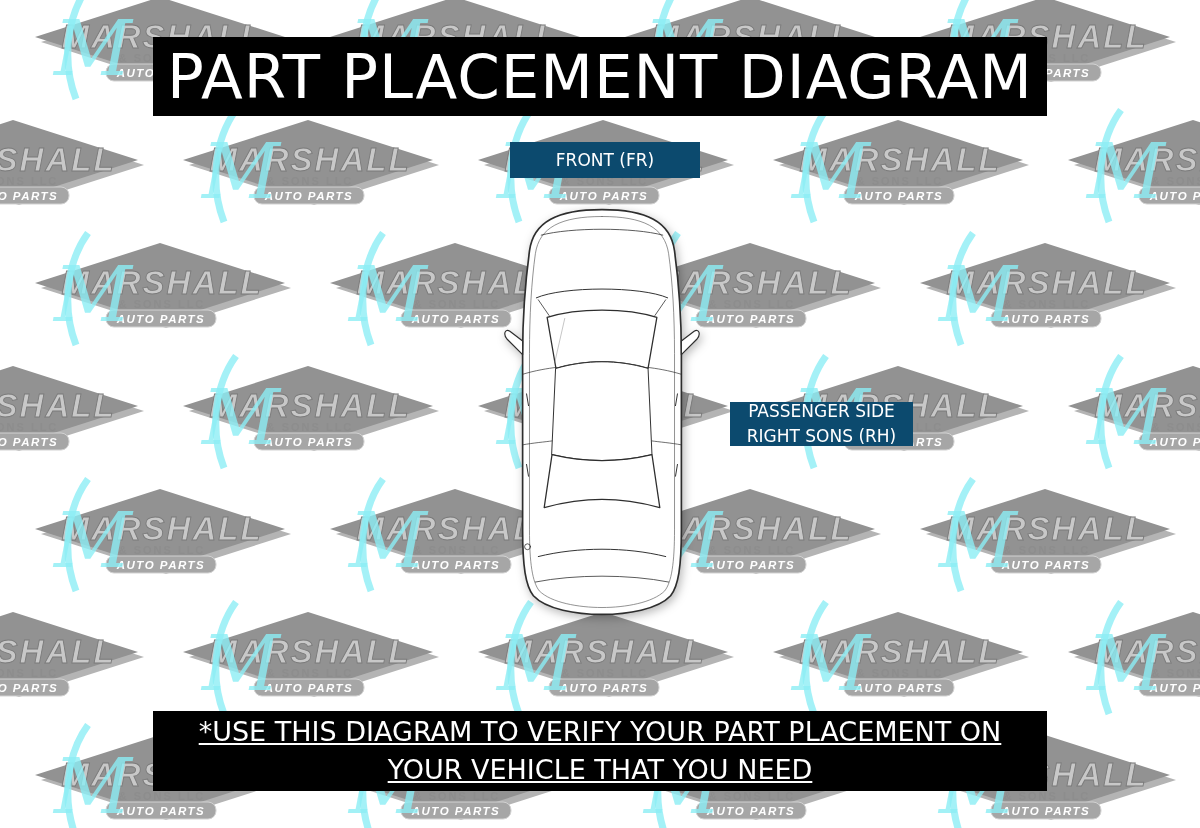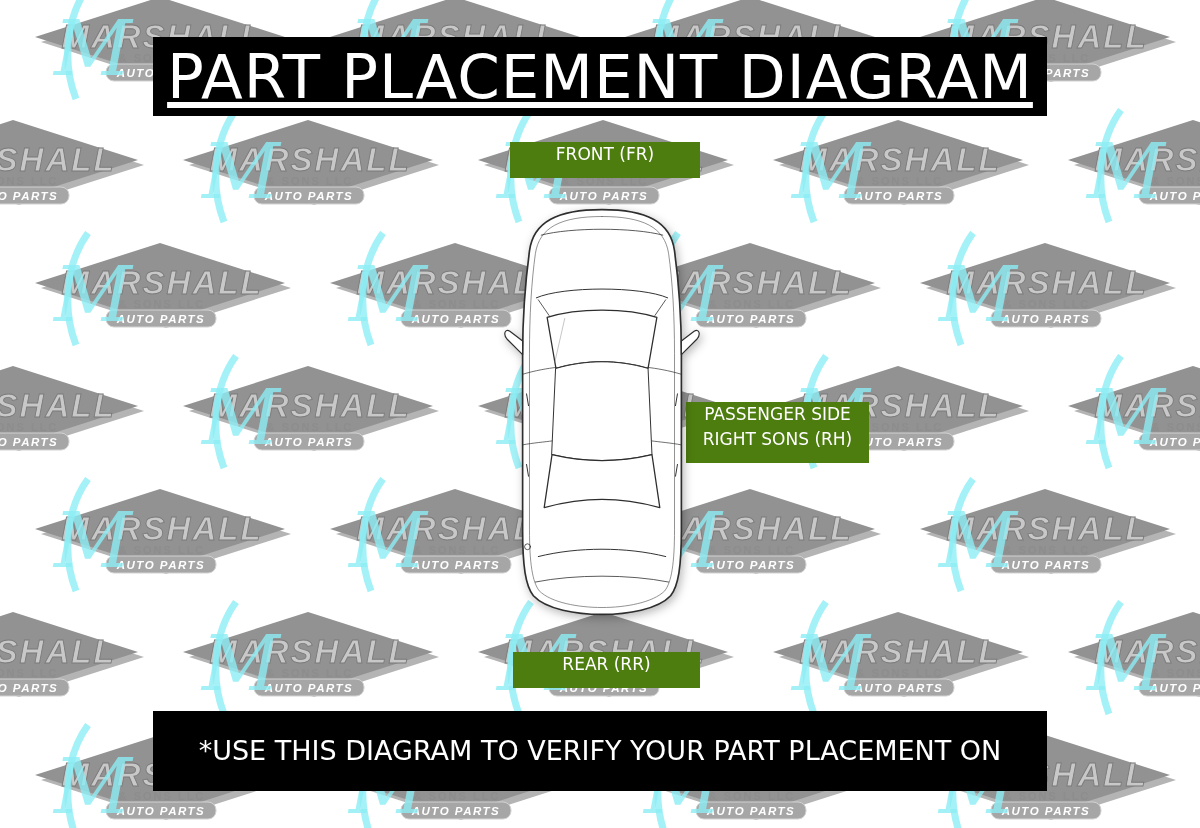--- a/index.html
+++ b/index.html
@@ -31,41 +31,42 @@
     display: flex;
     align-items: center;
     justify-content: center;
   }
   .banner-title {
     left: 153px; top: 37px; width: 894px; height: 79px;
     font-size: 61px;
     letter-spacing: 1px;
     white-space: nowrap;
   }
-  .banner-title .u { text-decoration: underline; }
+  .banner-title .u { }
   .side-label {
-    background: #4d7c0f;
+    background: #0c4a6e;
     color: #fff;
     font-size: 17px;
     display: flex;
     flex-direction: column;
+    justify-content: center;
     line-height: 25px;
   }
   .label-front  { left: 510px; top: 142px; width: 190px; height: 36px; align-items: center; }
   .label-rear   { left: 513px; top: 652px; width: 187px; height: 36px; align-items: center; }
   .label-driver { left: 310px; top: 402px; width: 178px; height: 59px; padding-left: 20px; box-sizing: border-box; align-items: flex-start; }
-  .label-passenger { left: 686px; top: 402px; width: 183px; height: 61px; align-items: center; }
+  .label-passenger { left: 730px; top: 402px; width: 183px; height: 44px; align-items: center; }
   .banner-footer {
     left: 153px; top: 711px; width: 894px; height: 80px;
     flex-direction: column;
     font-size: 27px;
     line-height: 38px;
     text-align: center;
   }
-  .banner-footer .u { }
+  .banner-footer .u { text-decoration: underline; }
   .car-wrap {
     left: 504px; top: 199px; width: 196px; height: 427px;
   }
   .car-wrap svg {
     filter: drop-shadow(2px 3px 5px rgba(0,0,0,0.28));
   }
 </style>
 </head>
 <body>
 
@@ -549,23 +550,20 @@
   <div class="fg side-label label-front">
     <span>FRONT (FR)</span>
   </div>
 
 
   <div class="fg side-label label-passenger">
     <span>PASSENGER SIDE</span>
     <span>RIGHT SONS (RH)</span>
   </div>
 
-  <div class="fg side-label label-rear">
-    <span>REAR (RR)</span>
-  </div>
 
   <div class="fg car-wrap">
     <svg width="196" height="427" viewBox="0 0 200 430">
       <g stroke="#2e2e2e" fill="none" stroke-linecap="round" stroke-linejoin="round">
 
         <path fill="#ffffff" stroke-width="1.7" d="M 100,8 C 145,8 170,20 174,50 C 178,80 181,115 181,155 L 181,335
                  C 181,372 178,392 170,402 C 157,416 126,421 100,421
                  C 74,421 43,416 30,402 C 22,392 19,372 19,335 L 19,155
                  C 19,115 22,80 26,50 C 30,20 55,8 100,8 Z"></path>
 
@@ -602,15 +600,16 @@
         <path stroke-width="1" d="M 177,196 L 175,208"></path>
         <path stroke-width="1" d="M 177,268 L 175,280"></path>
 
         <circle cx="24" cy="352" r="3" stroke-width="0.8"></circle>
       </g>
     </svg>
   </div>
 
   <div class="fg banner banner-footer">
     <span class="u">*USE THIS DIAGRAM TO VERIFY YOUR PART PLACEMENT ON</span>
+    <span class="u">YOUR VEHICLE THAT YOU NEED</span>
   </div>
 
 </div>
 
 </body></html>

